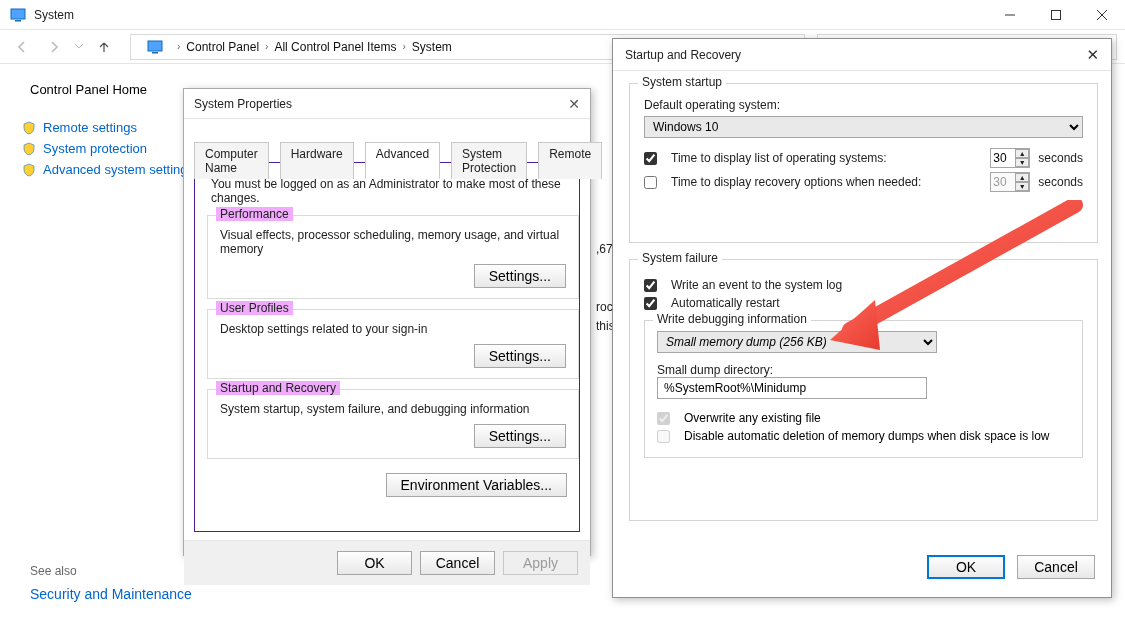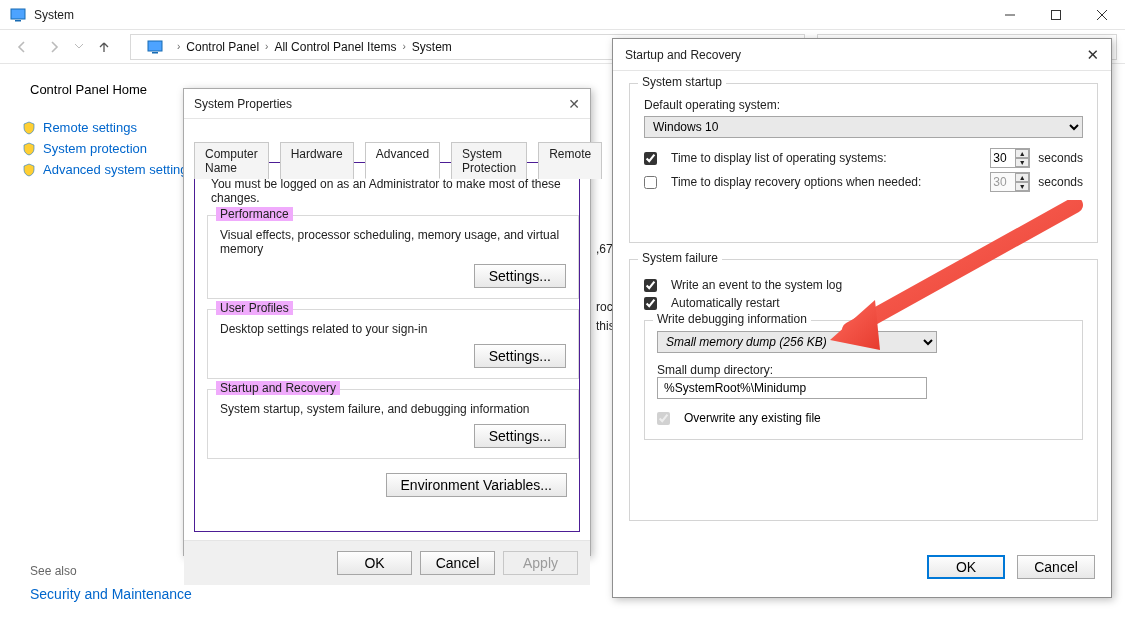--- a/index.html
+++ b/index.html
@@ -387,20 +387,24 @@
         <span class="legend">Write debugging information</span>
         <select class="win small">
           <option>Small memory dump (256 KB)</option>
         </select>
         <div style="margin-top:10px;">Small dump directory:</div>
         <input class="txt" value="%SystemRoot%\Minidump" style="">
         <div class="row" style="margin-top:12px;">
           <input type="checkbox" checked="" disabled="" style="">
           <label class="dis">Overwrite any existing file</label>
         </div>
+        <div class="row">
+          <input type="checkbox" disabled="" style="">
+          <label class="dis">Disable automatic deletion of memory dumps when disk space is low</label>
+        </div>
       </div>
     </div>
   </div>
   <div class="sr-btns">
     <button class="win primary" style="width:78px">OK</button>
     <button class="win" style="width:78px">Cancel</button>
   </div>
 </div>
 
 <svg class="arrow-annot" viewBox="0 0 280 160">

